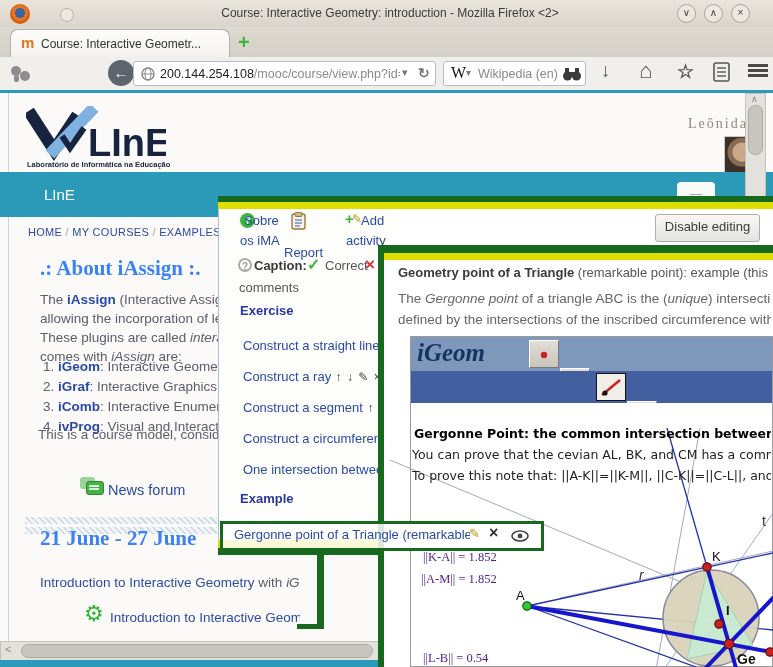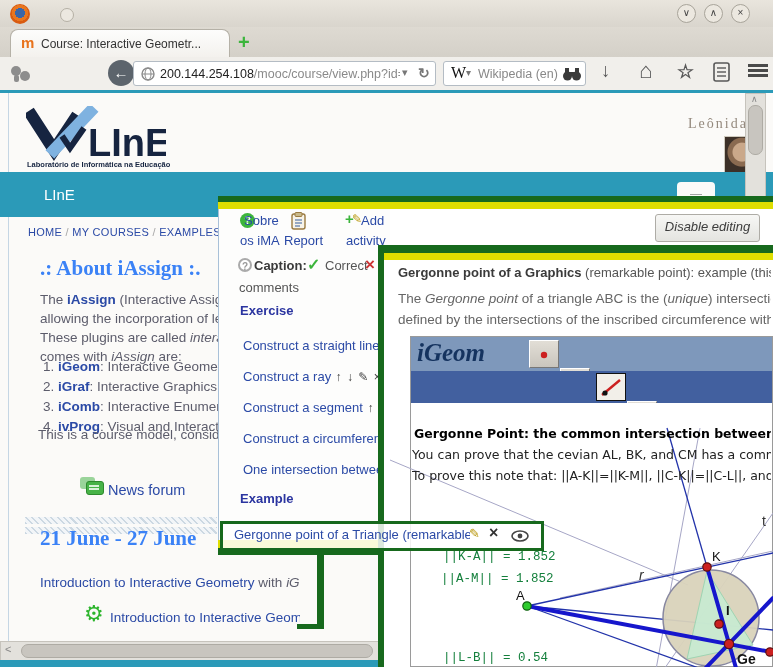--- a/index.html
+++ b/index.html
@@ -41,33 +41,34 @@
   .arrows{color:#3a3a3a;font-size:12px;letter-spacing:1px;}
   
   .panelbody{background:#ffffff;}
   .btn{background:linear-gradient(#f7f7f5,#e4e4e0);border:1px solid #aeaca6;border-radius:3px;
        color:#3c3c3c;font-size:13px;text-align:center;line-height:24px;}
   .appletrow1{background:#7e98bb;}
   .appletrow2{background:#42609f;}
   .tbtn{width:30px;height:28px;background:linear-gradient(#e2ded6,#c9c5bd);border:1px solid #fff;
         border-right-color:#777;border-bottom-color:#777;box-sizing:border-box;position:relative;}
   .tbtn svg{position:absolute;left:2px;top:1px;}
-  .meas{font-family:Liberation Mono, monospace;font-size:12.5px;color:#15803d;margin-left:20px;}
+  .meas{font-family:Liberation Serif, serif;font-size:12.5px;color:#4c1d95;}
   .gergbox{border:3px solid #17691d;background:rgba(255,255,255,.85);}
 </style>
 </head>
 <body>
 
 <div class="stage">
 
   <div class="abs titlebar">
     <div class="abs" style="left:10px;top:4px;width:20px;height:20px;border-radius:50%;
          background:radial-gradient(circle at 50% 45%,#3a66a8 0 5px,#e8761f 5px 8px,#d95b10 8px);"></div>
     <div class="abs" style="left:60px;top:8px;width:12px;height:12px;border-radius:50%;
          background:#ece8e0;border:1px solid #b5b0a5;"></div>
+    <div class="abs nowrap" style="left:180px;top:6px;width:420px;text-align:center;font-size:12px;color:#3a3a3a;">Course: Interactive Geometry: introduction - Mozilla Firefox &lt;2&gt;</div>
     <div class="abs winbtn" style="left:677px;top:4px;"><span>∨</span></div>
     <div class="abs winbtn" style="left:704px;top:4px;"><span>∧</span></div>
     <div class="abs winbtn" style="left:731px;top:4px;"><span>×</span></div>
   </div>
 
   <div class="abs tabbar"></div>
   <div class="abs tab">
     <span class="abs" style="left:10px;top:4px;font-size:15px;font-weight:bold;color:#e8731c;">m</span>
     <span class="abs nowrap" style="left:30px;top:7px;width:180px;font-size:12px;color:#333;">Course: Interactive Geometr...</span>
   </div>
@@ -208,21 +209,21 @@
     <div class="abs qicon" style="left:21px;top:4px;"><span>?</span></div>
     <div class="abs popitem" style="left:25px;top:4px;"><span>Sobre</span></div>
     <div class="abs popitem" style="left:21px;top:24px;"><span>os iMA</span></div>
     <svg class="abs" style="left:71px;top:3px;" width="17" height="18" viewBox="0 0 17 18">
       <rect x="2" y="2" width="13" height="15" rx="2" fill="#f7f3e8" stroke="#9a7a40" stroke-width="1.4"></rect>
       <rect x="5" y="0.5" width="7" height="4" rx="1" fill="#c9b98a" stroke="#9a7a40" stroke-width="1"></rect>
       <line x1="5" y1="8" x2="12" y2="8" stroke="#5577aa" stroke-width="1.2"></line>
       <line x1="5" y1="11" x2="12" y2="11" stroke="#5577aa" stroke-width="1.2"></line>
       <line x1="5" y1="14" x2="10" y2="14" stroke="#5577aa" stroke-width="1.2"></line>
     </svg>
-    <div class="abs popitem" style="left:65px;top:24px;"><span>Report</span></div>
+    <div class="abs popitem" style="left:65px;top:36px;"><span>Report</span></div>
     <div class="abs" style="left:126px;top:3px;width:18px;height:16px;">
       <span class="abs" style="left:0;top:-2px;color:#3cb53c;font-weight:bold;font-size:15px;">+</span>
       <span class="abs" style="left:7px;top:0px;color:#b8960a;font-size:12px;">✎</span>
     </div>
     <div class="abs popitem" style="left:142px;top:4px;"><span>Add</span></div>
     <div class="abs popitem" style="left:127px;top:24px;"><span>activity</span></div>
 
     <div class="abs qicon2" style="left:19px;top:49px;"><span>?</span></div>
     <span class="abs" style="left:35px;top:49px;font-size:13px;font-weight:bold;color:#3a3a3a;">Caption:</span>
     <span class="abs" style="left:88px;top:46px;color:#3cb53c;font-size:16px;font-weight:bold;">✓</span>
@@ -244,32 +245,32 @@
       <span class="popitem">Construct a circumference</span>
     </div>
     <div class="abs nowrap" style="left:24px;top:251px;width:160px;">
       <span class="popitem">One intersection between c</span>
     </div>
     <span class="abs" style="left:21px;top:282px;font-size:13px;font-weight:bold;color:#2b35a0;">Example</span>
   </div>
   <div class="abs ayellow" style="left:218px;top:540px;width:172px;height:8px;z-index:10;"></div>
   <div class="abs agreen" style="left:218px;top:548px;width:172px;height:7px;z-index:10;"></div>
 
-  <div class="abs" style="left:390px;top:209px;width:383px;height:36px;background:#fff;z-index:10;font-style:italic;">
+  <div class="abs" style="left:390px;top:209px;width:383px;height:36px;background:#fff;z-index:10;">
     <div class="abs btn" style="left:265px;top:5px;width:103px;height:26px;"><span>Disable editing</span></div>
   </div>
 
   <div class="abs" style="left:378px;top:245px;width:395px;height:422px;z-index:11;">
     <div class="abs agreen" style="left:0;top:0;width:395px;height:8px;"></div>
     <div class="abs agreen" style="left:0;top:0;width:6px;height:422px;"></div>
     <div class="abs panelbody" style="left:6px;top:8px;width:389px;height:414px;">
       <div class="abs ayellow" style="left:0;top:0;width:389px;height:7px;"></div>
 
       <div class="abs nowrap" style="left:14px;top:12px;width:373px;font-size:13px;">
-        <span style="font-weight:bold;color:#3a3a3a;">Gergonne point of a Graphics</span><span style="color:#555;"> (remarkable point):  example (this is NOT a</span>
+        <span style="font-weight:bold;color:#3a3a3a;">Geometry point of a Triangle</span><span style="color:#555;"> (remarkable point):  example (this is NOT a</span>
       </div>
       <div class="abs nowrap" style="left:14px;top:38px;width:373px;font-size:13.5px;color:#666;">
         <span>The </span><i>Gergonne point</i><span> of a triangle ABC is the (</span><i>unique</i><span>) intersection point fo</span>
       </div>
       <div class="abs nowrap" style="left:14px;top:59px;width:373px;font-size:13.5px;color:#666;">defined by the intersections of the inscribed circumference with the oppo</div>
 
       <div class="abs" style="left:26px;top:83px;width:363px;height:331px;border:1px solid #9a9a9a;box-sizing:border-box;">
         <div class="abs appletrow1" style="left:0;top:0;width:361px;height:34px;">
           <span class="abs" style="left:6px;top:2px;font-family:'Liberation Serif',serif;font-style:italic;
                 font-weight:bold;font-size:25px;color:#15335f;">iGeom</span>

